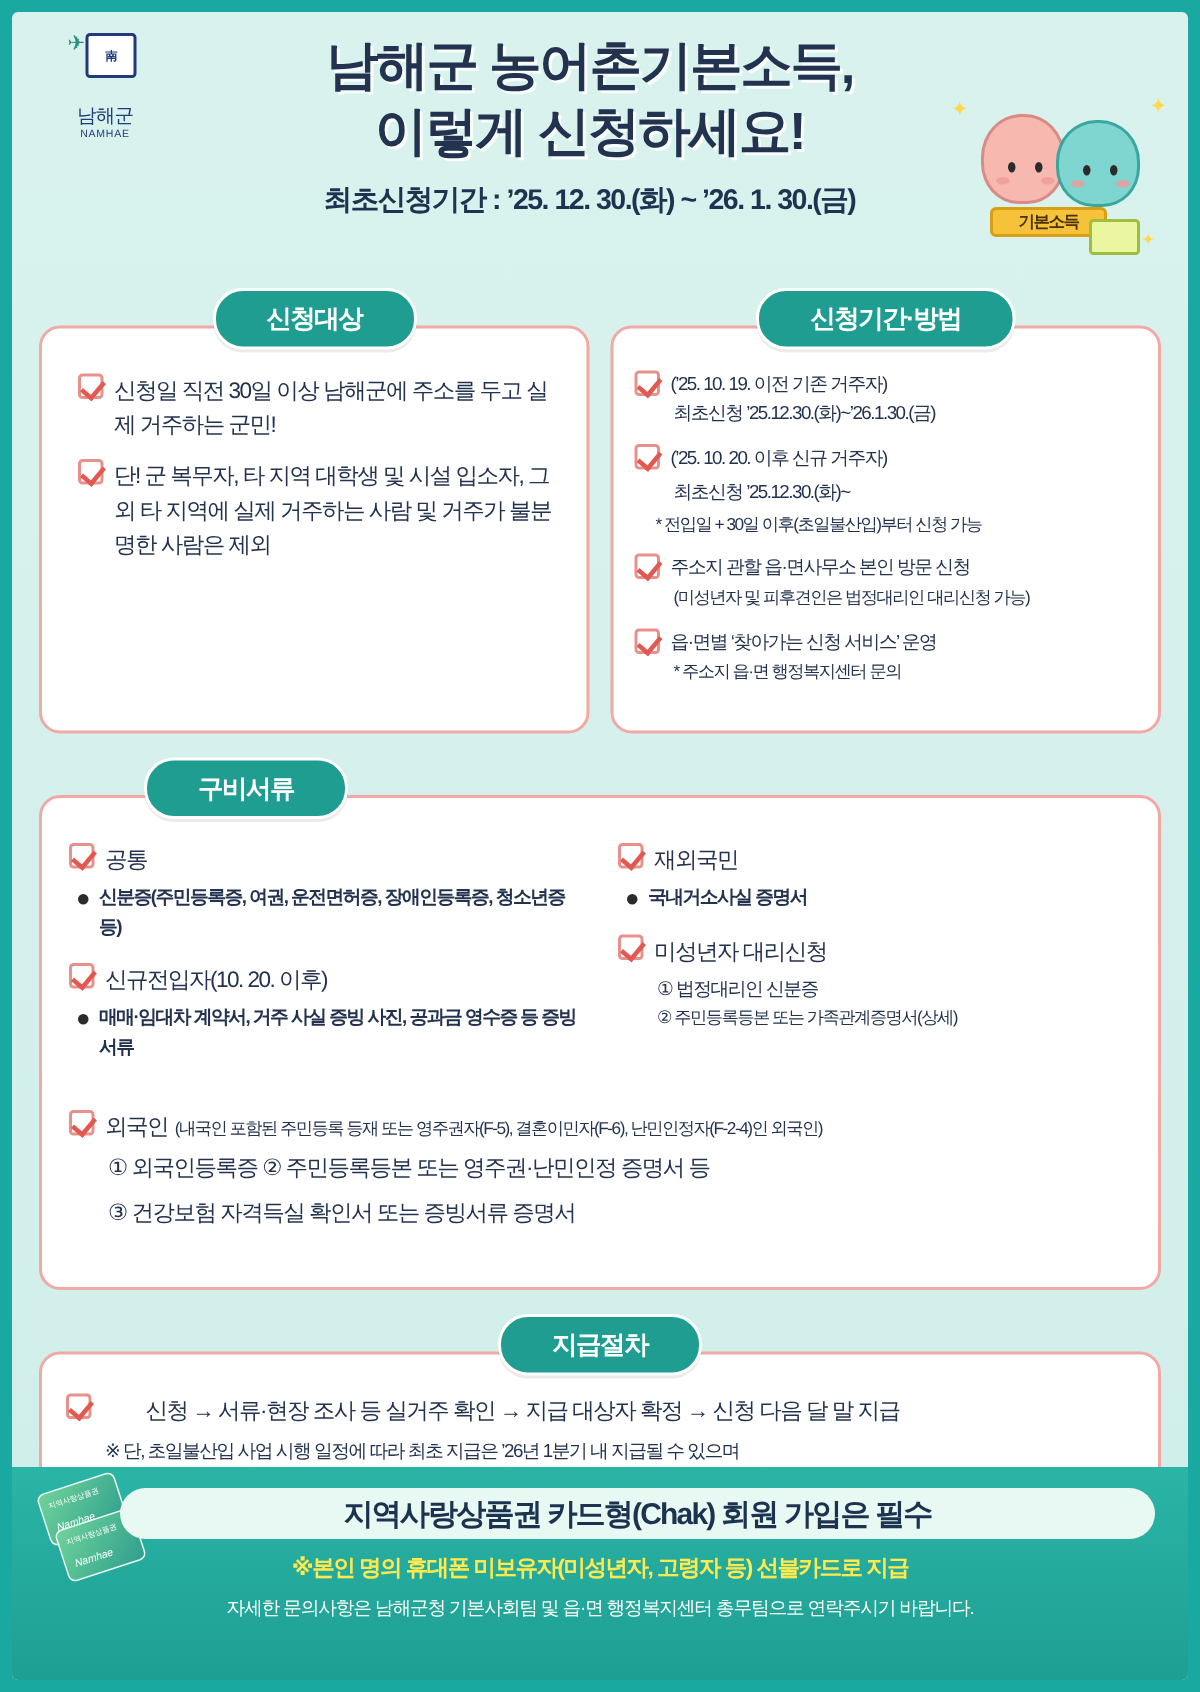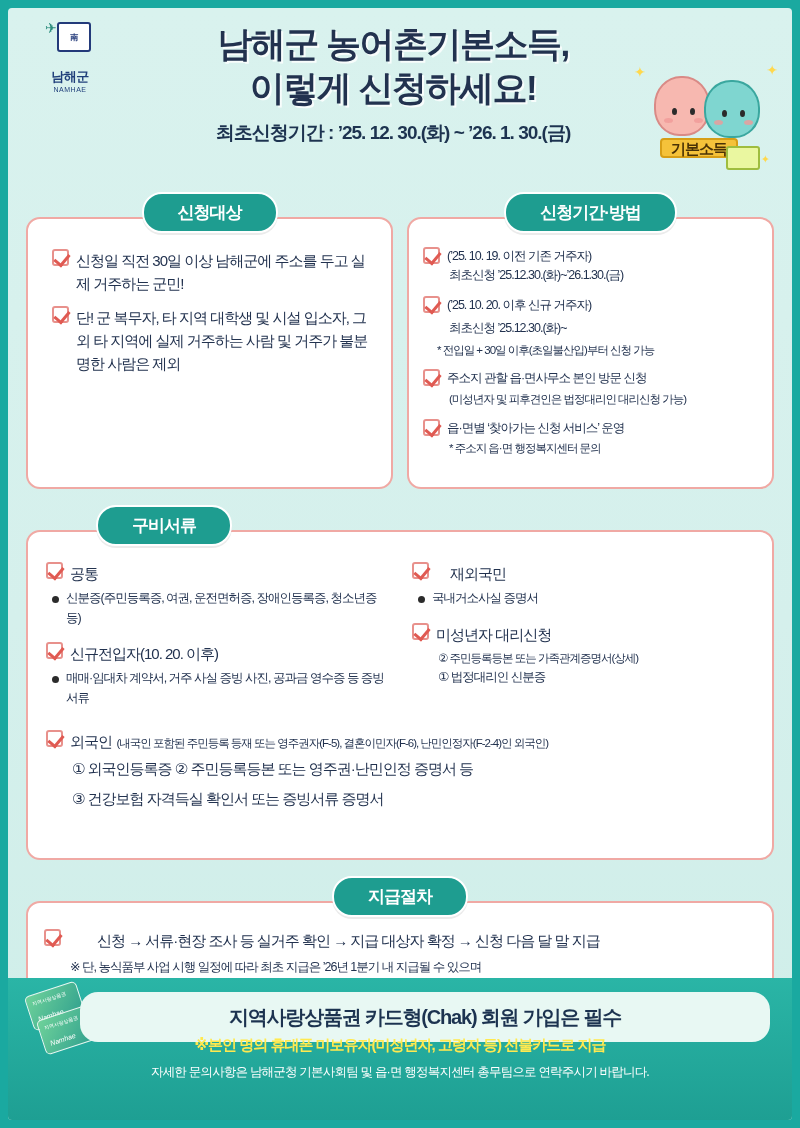--- a/index.html
+++ b/index.html
@@ -32,21 +32,21 @@
     border:2px solid #233a7a; border-radius:3px;
     background:#fff;
     font-size:8px; color:#233a7a; letter-spacing:-0.5px;
     display:flex; align-items:center; justify-content:center;
     font-weight:bold;
   }
   .logo-bird {
     position:absolute; left:-2px; top:0px; font-size:14px; color:#2f8f7f;
   }
   .logo-text {
-    font-size:13px; font-weight:bold; color:#1f3f7a; margin-top:2px;
+    font-size:13px; font-weight:normal; color:#1f3f7a; margin-top:2px;
     letter-spacing:-0.5px;
   }
   .logo-sub { font-size:7px; color:#1f3f7a; letter-spacing:0.5px; }
 
   .title-wrap {
     position:absolute; left: 105px; top: 14px; width: 560px; text-align:center;
   }
   .title-line {
     font-size: 35px; font-weight: bold; color:#22324f;
     letter-spacing: -1.5px; line-height: 1.25;
@@ -60,21 +60,21 @@
   
   .mascots { position:absolute; right: 12px; top: 54px; width: 150px; height: 108px; }
   .m-body { position:absolute; border-radius:50%; }
   .m1 { left: 24px; top: 14px; width: 56px; height: 60px; background:#f7b8b0; border:2px solid #d98a86; border-radius:48% 48% 45% 45%; }
   .m2 { left: 74px; top: 18px; width: 56px; height: 58px; background:#7fd6d0; border:2px solid #3aa79f; border-radius:48% 48% 45% 45%; }
   .eye { position:absolute; width:5px; height:7px; background:#2b2b2b; border-radius:50%; }
   .blush { position:absolute; width:9px; height:5px; background:#f09a98; border-radius:50%; opacity:.8; }
   .badge-ribbon {
     position:absolute; left: 30px; top: 76px; width: 78px; height: 20px;
     background:#f5c23a; border:2px solid #d79e16; border-radius:4px;
-    color:#4a3205; font-size:15px; font-weight:bold; text-align:center; line-height:17px;
+    color:#4a3205; font-size:11px; font-weight:bold; text-align:center; line-height:17px;
     letter-spacing:-1px;
   }
   .card-chip {
     position:absolute; left: 96px; top: 84px; width: 34px; height: 24px;
     background:#eaf7a0; border:2px solid #9fbd3f; border-radius:3px;
   }
   .spark { position:absolute; color:#ffd84d; font-size:14px; }
 
   
   .chip {
@@ -102,39 +102,39 @@
     background:#fff; flex: 0 0 auto;
   }
   .chk:after{
     content:""; position:absolute; left:3px; top:0px; width:7px; height:12px;
     border:solid #e05a52; border-width:0 3px 3px 0; transform: rotate(40deg);
   }
   .li { display:flex; align-items:flex-start; margin-bottom: 10px; }
   .li-txt { font-size: 15px; color:#22324f; line-height:1.55; letter-spacing:-1px; }
   .li-txt.small { font-size: 12.5px; }
   .li-txt.xsmall { font-size: 11.5px; }
-  .dot-li { display:flex; align-items:flex-start; margin: 4px 0 8px 6px; }
+  .dot-li { display:flex; align-items:flex-start; margin: 4px 0 8px 6px; font-weight: bold; }
   .dot { width:7px; height:7px; border-radius:50%; background:#2b2b2b; margin: 7px 7px 0 0; flex:0 0 auto; }
   .indent { margin-left: 26px; }
 
   
   .wide { margin: 16px 18px 0 18px; }
   .wide .chip-holder { margin-bottom:-16px; }
 
   .docs-grid { display:flex; }
   .docs-col { flex:1; }
 
   
   .bottom {
     position:absolute; left:0; right:0; bottom:0; height: 142px;
     background: linear-gradient(180deg,#2ab5a6 0%, #1e9f93 100%);
     border-radius: 0 0 4px 4px;
   }
   .bottom-band {
-    position:absolute; left: 72px; right: 22px; top: 14px; height: 50px;
+    position:absolute; left: 72px; right: 22px; top: 14px; height: 34px;
     background:#e8f8f3; border-radius: 18px;
     display:flex; align-items:center; justify-content:center;
     color:#1c3350; font-size:20px; font-weight:bold; letter-spacing:-1.2px;
   }
   .bottom-line2 {
     position:absolute; left:0; right:0; top: 58px; text-align:center;
     color:#ffe94f; font-size:15px; font-weight:bold; letter-spacing:-1px;
   }
   .bottom-line3 {
     position:absolute; left:0; right:0; top: 86px; text-align:center;
@@ -274,39 +274,39 @@
               <span class="chk"></span>
               <span class="li-txt">신규전입자(10. 20. 이후)</span>
             </div>
             <div class="dot-li">
               <span class="dot"></span>
               <span class="li-txt small">매매·임대차 계약서, 거주 사실 증빙 사진, 공과금 영수증 등 증빙서류</span>
             </div>
           </div>
 
           <div class="docs-col" style="padding-left:14px;">
-            <div class="li" style="margin-bottom:4px;gap:14px;">
+            <div class="li" style="margin-bottom:4px;">
               <span class="chk"></span>
               <span class="li-txt">재외국민</span>
             </div>
             <div class="dot-li">
               <span class="dot"></span>
               <span class="li-txt small">국내거소사실 증명서</span>
             </div>
 
             <div class="li" style="margin:14px 0 4px 0;">
               <span class="chk"></span>
               <span class="li-txt">미성년자 대리신청</span>
             </div>
+            <div class="li-txt small" style="margin-left:26px;">① 법정대리인 신분증</div>
             <div class="li-txt xsmall" style="margin-left:26px; margin-top:2px;">② 주민등록등본 또는 가족관계증명서(상세)</div>
-            <div class="li-txt small" style="margin-left:26px;">① 법정대리인 신분증</div>
-          </div>
-        </div>
-
-        <div class="li" style="margin-top:14px; margin-bottom:4px;">
+          </div>
+        </div>
+
+        <div class="li" style="margin-top:24px; margin-bottom:4px;">
           <span class="chk"></span>
           <span>
             <span class="li-txt">외국인</span>
             <span class="li-txt xsmall">(내국인 포함된 주민등록 등재 또는 영주권자(F-5), 결혼이민자(F-6), 난민인정자(F-2-4)인 외국인)</span>
           </span>
         </div>
         <div class="li-txt" style="margin-left:26px;">① 외국인등록증 ② 주민등록등본 또는 영주권·난민인정 증명서 등</div>
         <div class="li-txt" style="margin-left:26px; margin-top:6px;">③ 건강보험 자격득실 확인서 또는 증빙서류 증명서</div>
       </div>
     </div>
@@ -315,21 +315,21 @@
   <div class="wide">
     <div class="chip-holder">
       <span class="chip">지급절차</span>
     </div>
     <div class="panel" style="height:110px;">
       <div class="panel-body" style="padding:26px 16px 8px 16px;">
         <div class="li" style="margin-bottom:6px;gap:29px;">
           <span class="chk"></span>
           <span class="li-txt">신청 → 서류·현장 조사 등 실거주 확인 → 지급 대상자 확정 → 신청 다음 달 말 지급</span>
         </div>
-        <div class="li-txt small" style="margin-left:26px;">※  단, 농식품부 사업 시행 일정에 따라 최초 지급은 ’26년 1분기 내 지급될 수 있으며</div>
+        <div class="li-txt small" style="margin-left:26px;">※  단, 초일불산입 사업 시행 일정에 따라 최초 지급은 ’26년 1분기 내 지급될 수 있으며</div>
         <div class="li-txt small" style="margin-left:40px;">신규전입자(10. 20. 이후)의 경우 3개월 간 실거주 여부 확인 후,  소급하여 지급</div>
       </div>
     </div>
   </div>
 
   <div class="bottom">
     <div class="cards">
       <div class="card c1">
         <span class="cl">지역사랑상품권</span>
         <span class="cn">Namhae</span>

